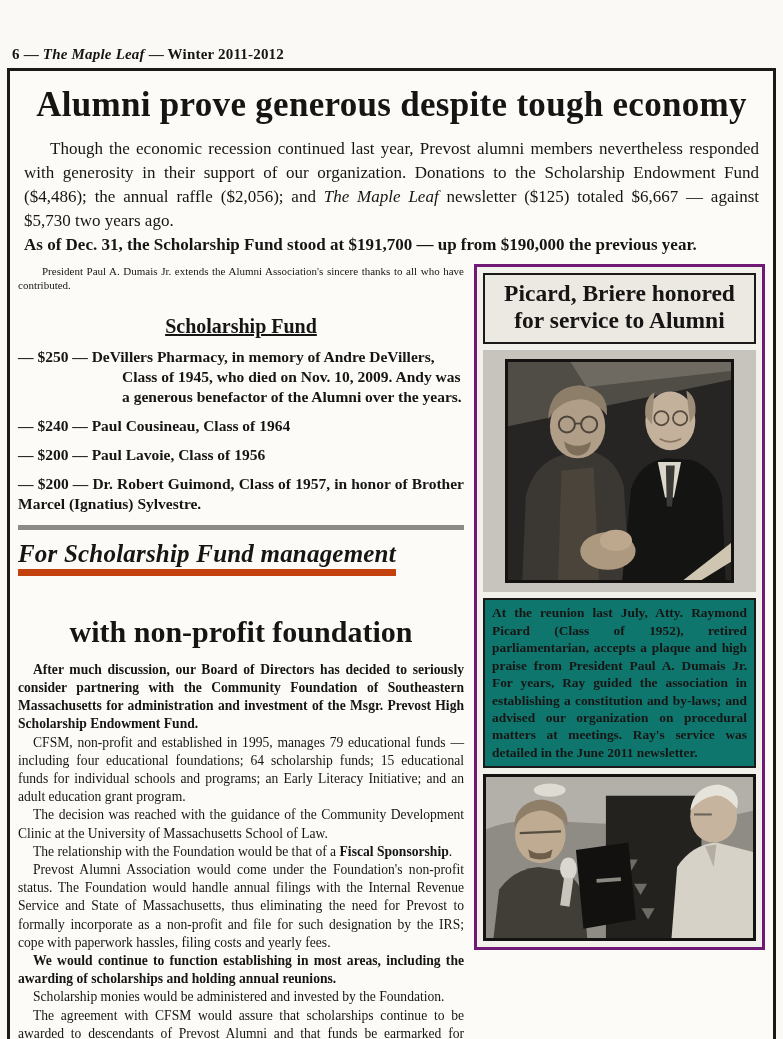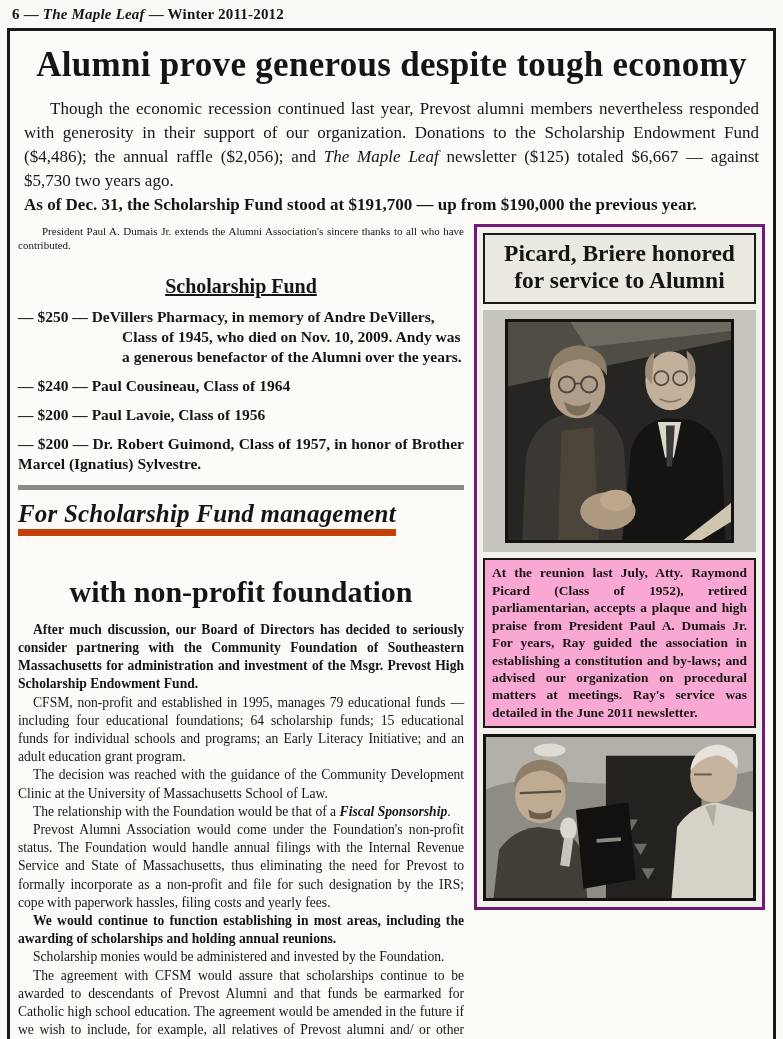--- a/index.html
+++ b/index.html
@@ -9,20 +9,21 @@
     background: #faf9f5;
     font-family: "Liberation Serif", serif;
     color: #161514;
     overflow: hidden;
   }
   .page-header {
     font-weight: bold;
     font-size: 15px;
     padding: 6px 0 5px 12px;
     letter-spacing: 0.2px;
+    margin-top: 40px;
   }
   .page-header .it { font-style: italic; }
   .main-box {
     margin: 0 7px;
     border: 3px solid #1b1a18;
     height: 1039px;
     padding: 6px 8px 6px 8px;
     background: #fcfbf8;
     overflow: hidden;
   }
@@ -105,21 +106,21 @@
     margin: 2px 0 12px 0;
   }
   .body-para {
     font-size: 13.6px;
     line-height: 1.34;
     text-align: justify;
     text-indent: 15px;
     margin: 0;
   }
   .body-para.bold { font-weight: bold; }
-  .body-para .em-bold { font-weight: bold; font-style: italic; }
+  .body-para .em-bold { font-weight: bold; }
 
   
   .honor-box {
     border: 3px solid #701a75;
     background: #f3f1ec;
     padding: 6px;
   }
   .honor-title {
     border: 2px solid #1b1a18;
     background: #ece9e3;
@@ -135,21 +136,21 @@
     margin-top: 6px;
   }
   .photo-frame {
     border: 3px solid #141312;
     display: block;
     line-height: 0;
   }
   .photo-frame svg { width: 100%; height: auto; display: block; }
   .caption {
     border: 2px solid #1b1a18;
-    background: #f9a8d4;
+    background: #0f766e;
     font-weight: bold;
     font-size: 13.4px;
     line-height: 1.3;
     text-align: justify;
     padding: 4px 7px 5px 7px;
     margin-top: 6px;
   }
   .photo2-outer { margin-top: 6px; }
 </style>
 </head>

